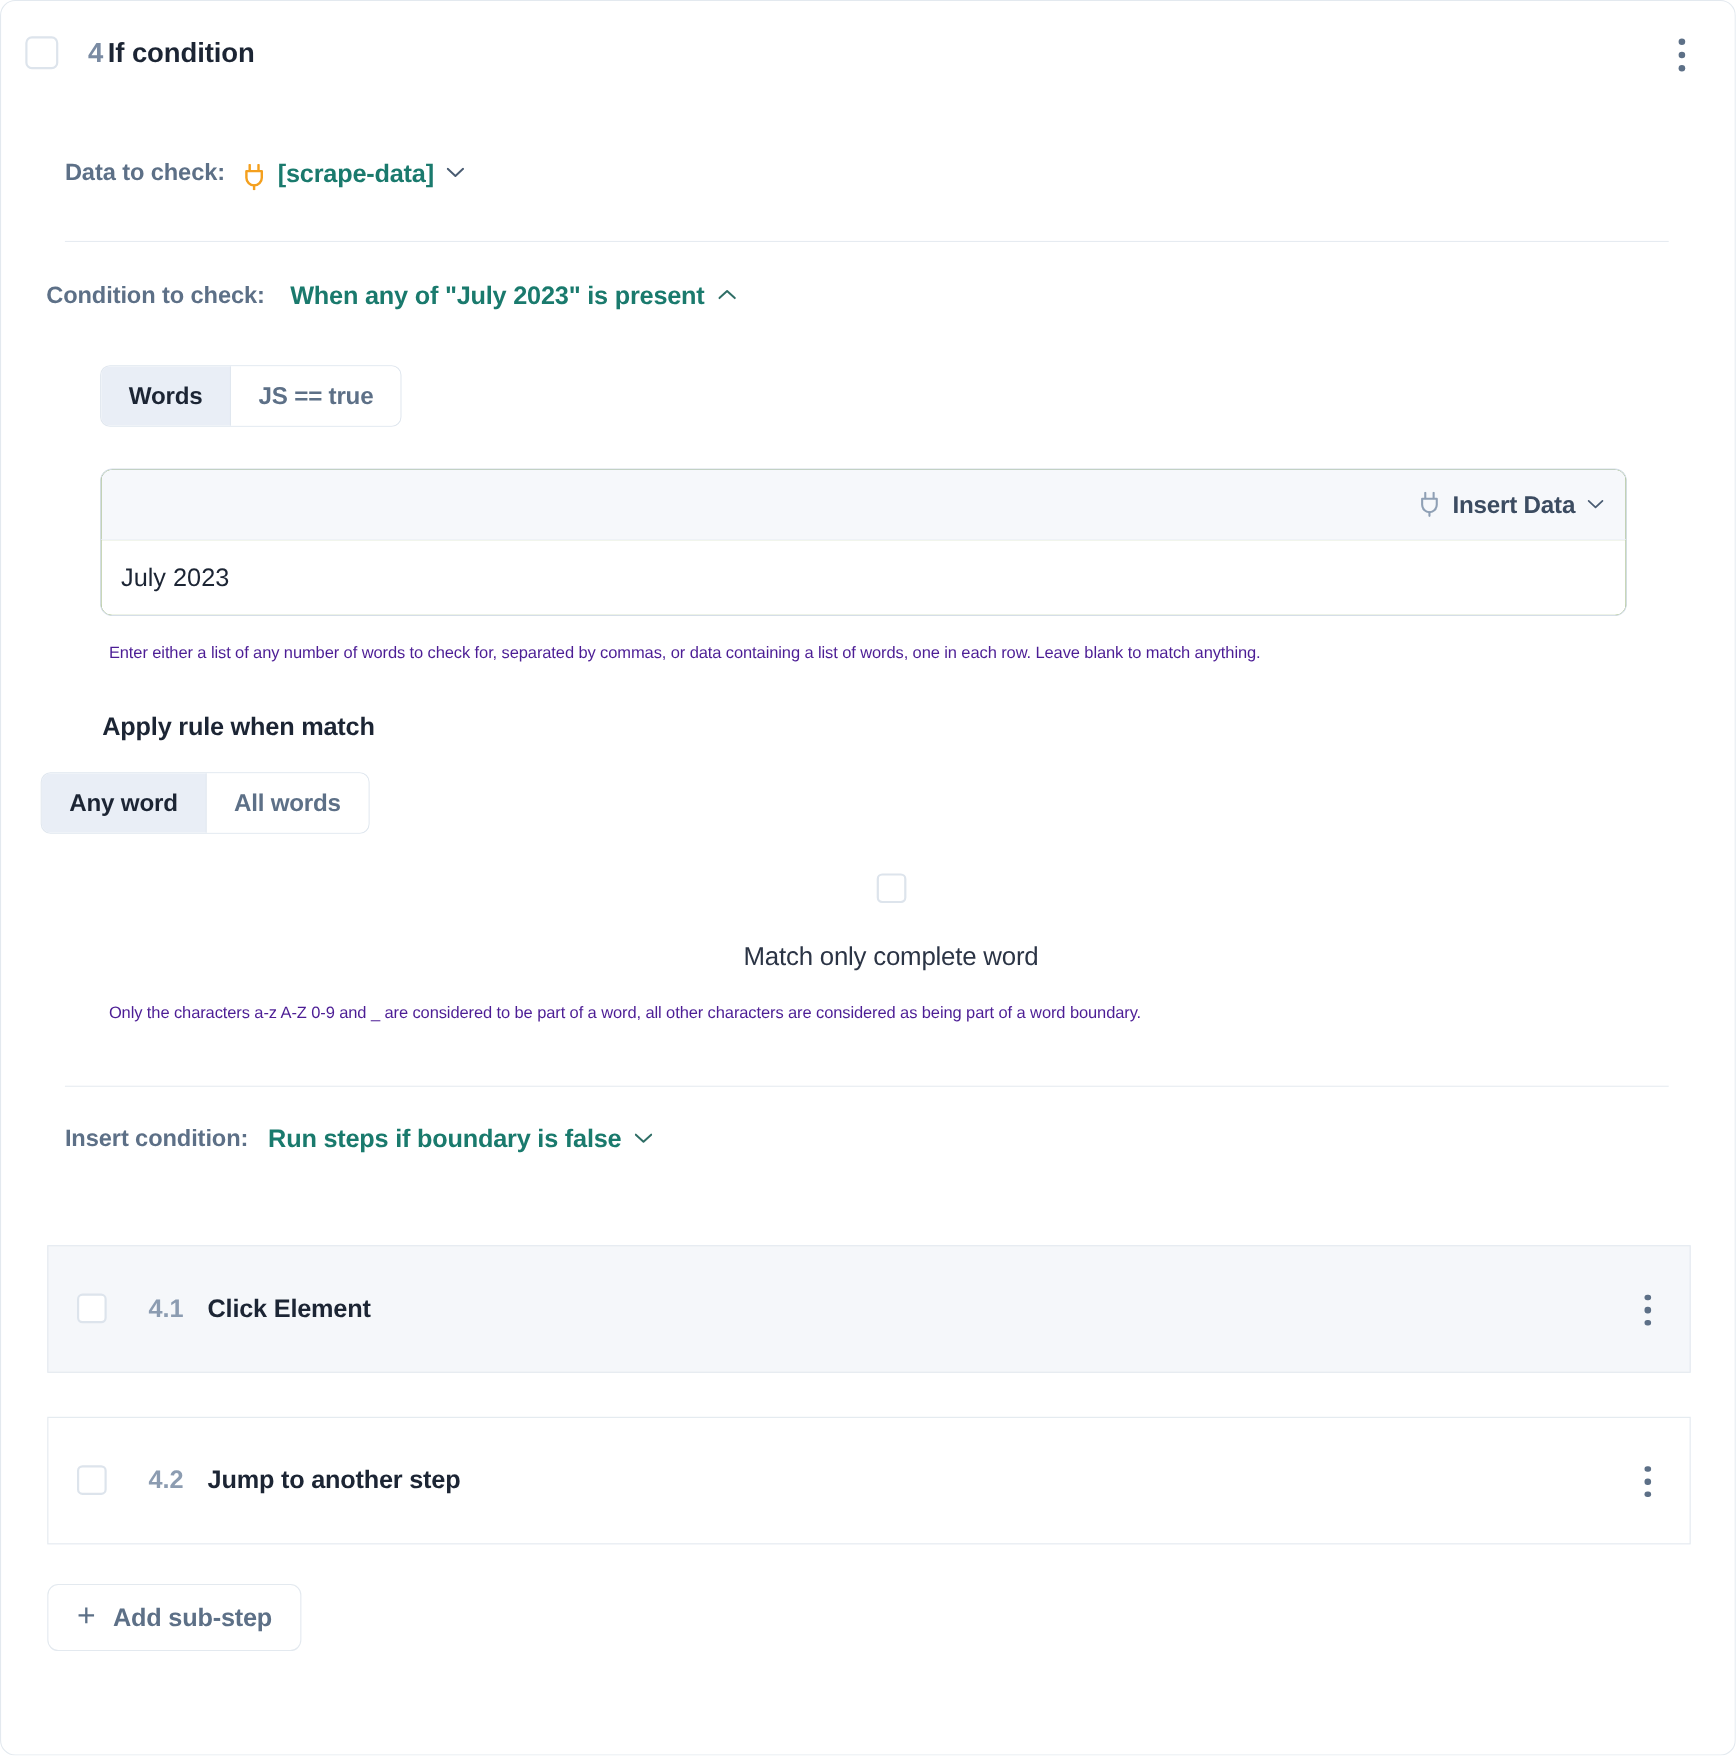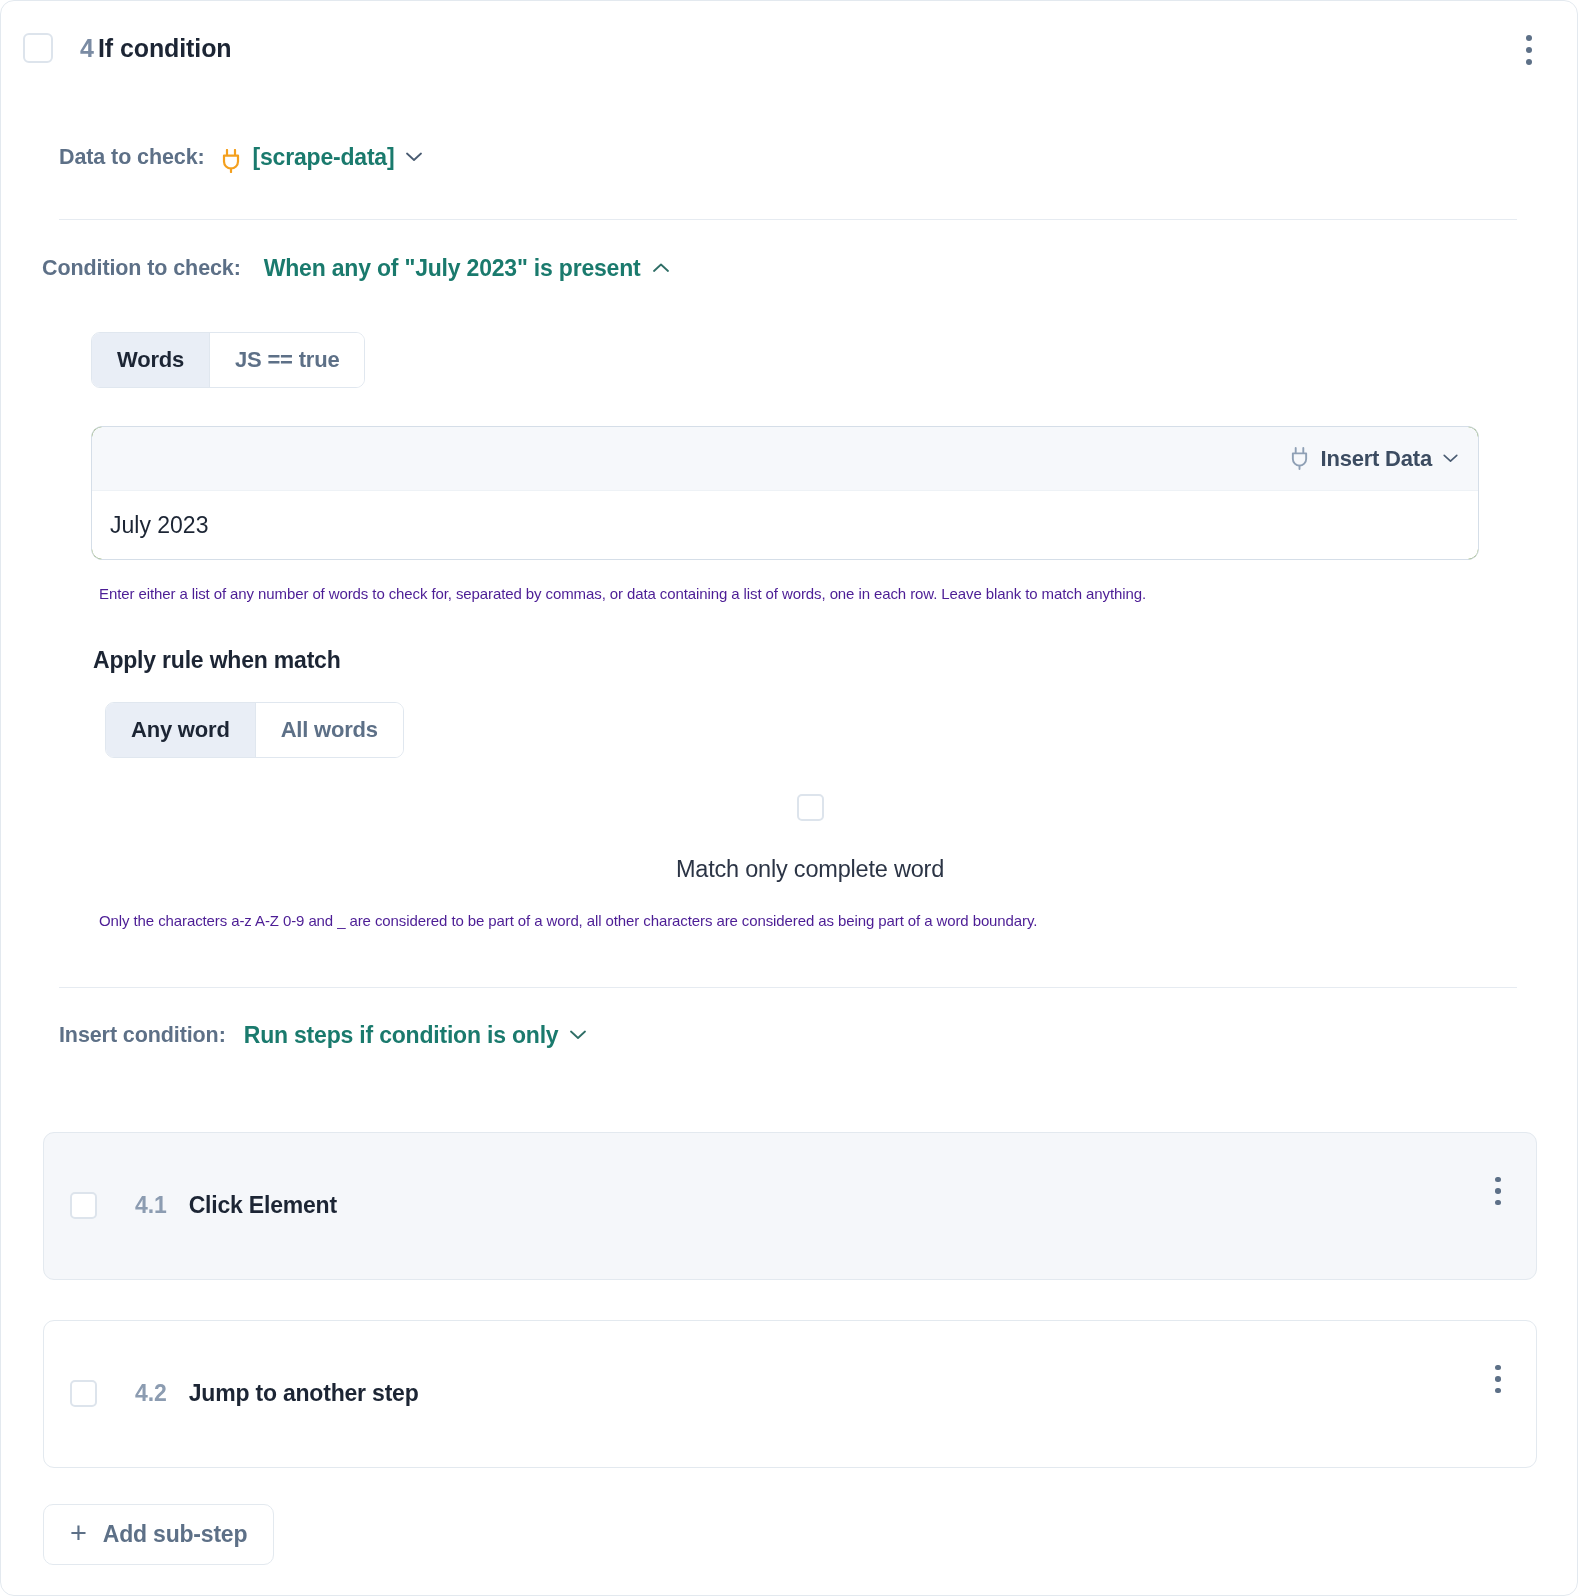--- a/index.html
+++ b/index.html
@@ -217,23 +217,23 @@
   .check-label {
     font-size: 23.5px;
     color: #2b3445;
     letter-spacing: -0.2px;
   }
 
   
   .substep {
     margin: 0 42px;
     width: 1494px;
-    height: 148px;
+    height: 116px;
     border: 1px solid #e3e9ef;
-    border-radius: 11px;
+    border-radius: 0;
     display: flex;
     align-items: center;
     padding: 0 26px;
     position: relative;
     background: #fff;
     cursor: pointer;
   }
   .substep.shaded { background: #f5f7fa; }
   .substep-num {
     font-size: 23px;
@@ -355,41 +355,41 @@
       </div>
     </div>
     <div class="words-input" placeholder="">July 2023</div>
   </div>
 
   <div class="help-text">Enter either a list of any number of words to check for, separated by commas, or data containing a list of words, one in each row. Leave blank to match anything.</div>
 
   
   <div class="sub-head">Apply rule when match</div>
 
-  <div style="margin-top:28px;padding-left:104px;">
+  <div style="margin-top:28px;padding-left:36px;">
     <div class="seg">
       <div class="seg-item active">Any word</div>
       <div class="seg-item">All words</div>
     </div>
   </div>
 
   
   <div class="check-row">
     <div class="cb small"></div>
     <div class="check-label">Match only complete word</div>
   </div>
 
   <div class="help-text" style="margin-top:26px;width:1360px;">Only the characters a-z A-Z 0-9 and _ are considered to be part of a word, all other characters are considered as being part of a word boundary.</div>
 
   <hr class="sep" style="margin-top:54px;">
 
   
   <div class="row" style="margin-top:26px;height:44px;">
     <span class="row-label">Insert condition:</span>
-    <span class="row-value" style="margin-left:18px;">Run steps if condition is only</span>
+    <span class="row-value" style="margin-left:18px;">Run steps if boundary is false</span>
     <span class="caret teal">
       <svg width="16" height="10" viewBox="0 0 16 10">
           <path d="M1 1.5 L8 8 L15 1.5" stroke="#2f6e66" stroke-width="1.8" fill="none" stroke-linecap="round" stroke-linejoin="round"></path>
         </svg>
     </span>
   </div>
 
   
   <div style="margin-top:74px;">
     <div class="substep shaded">

